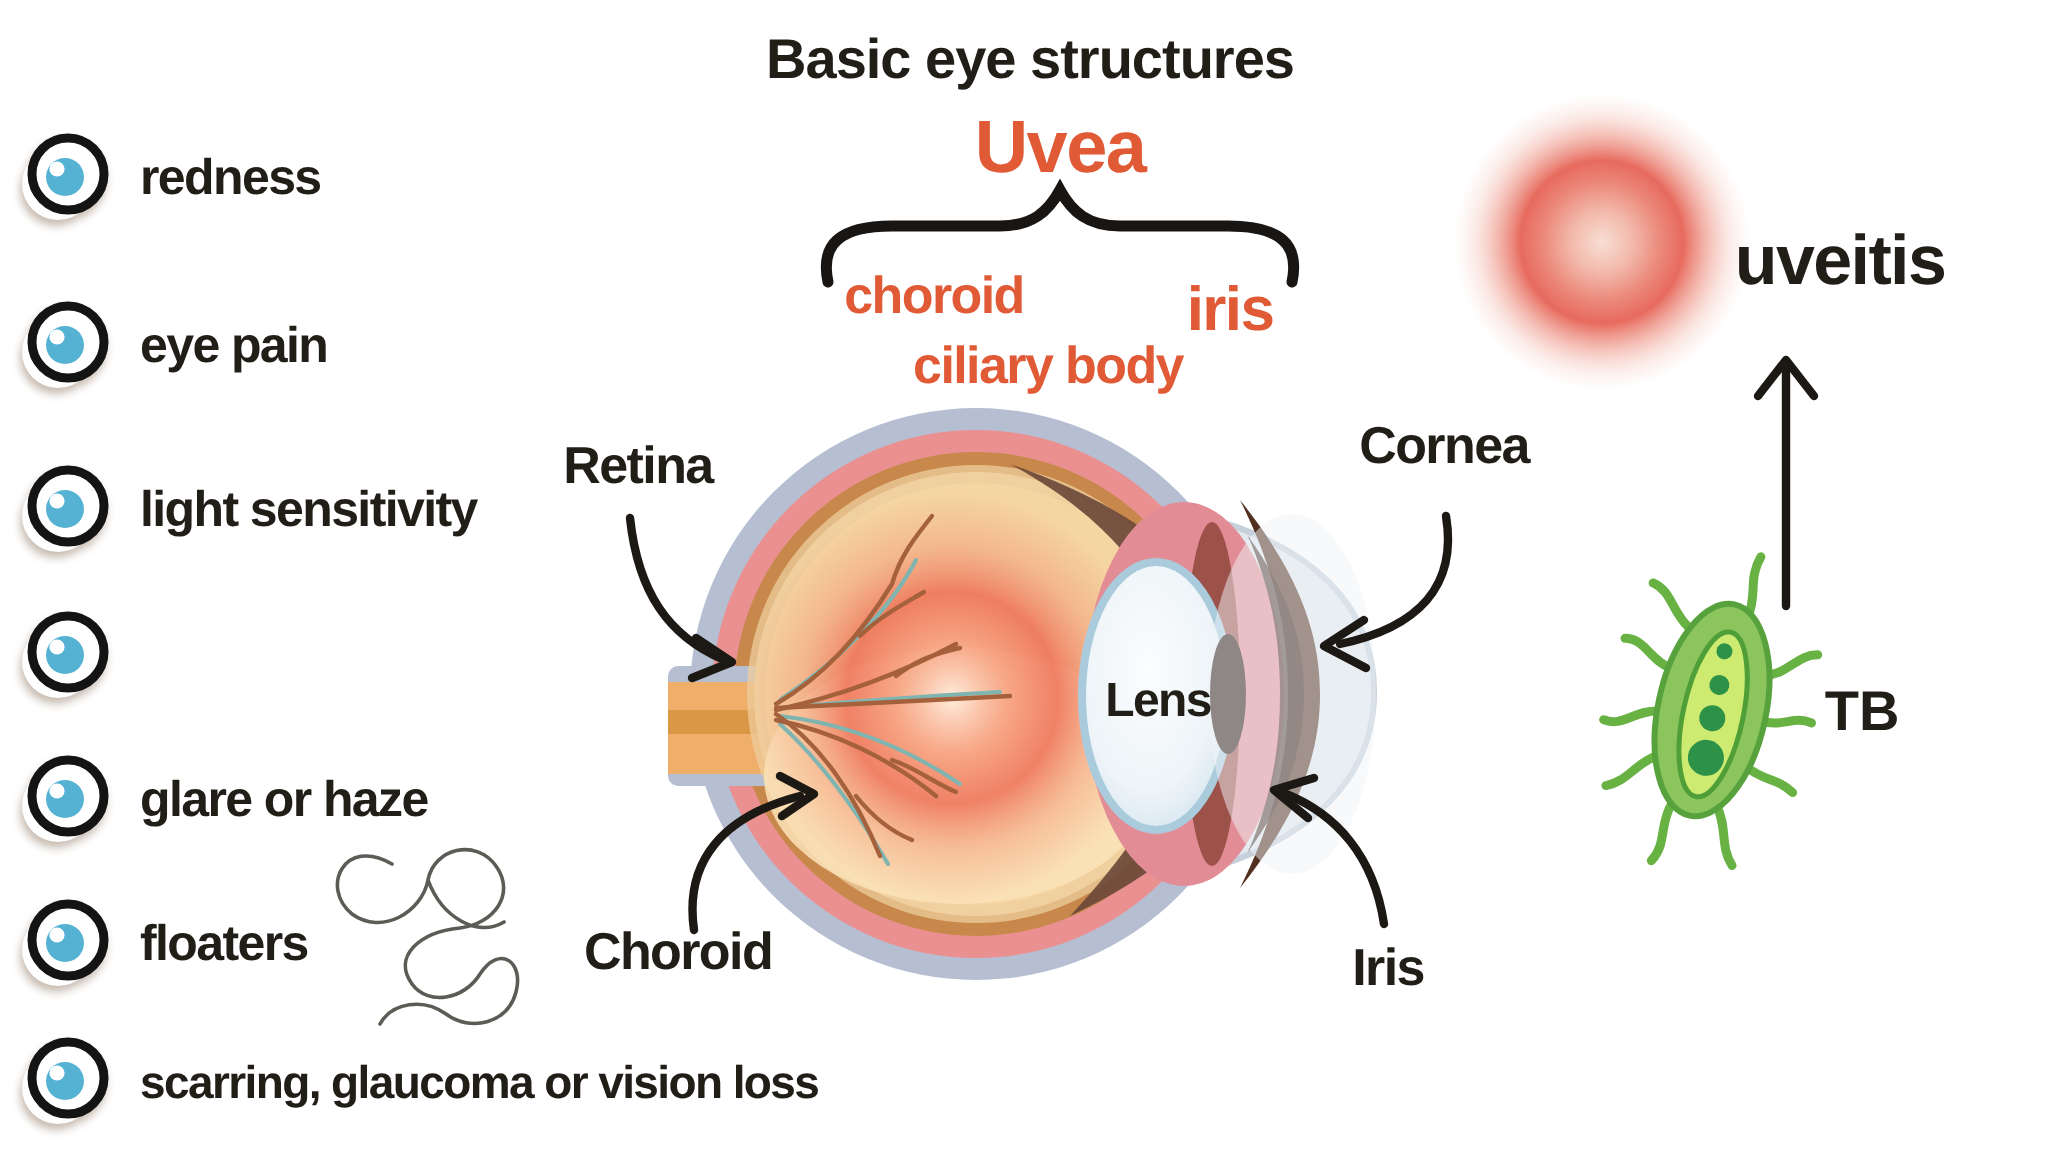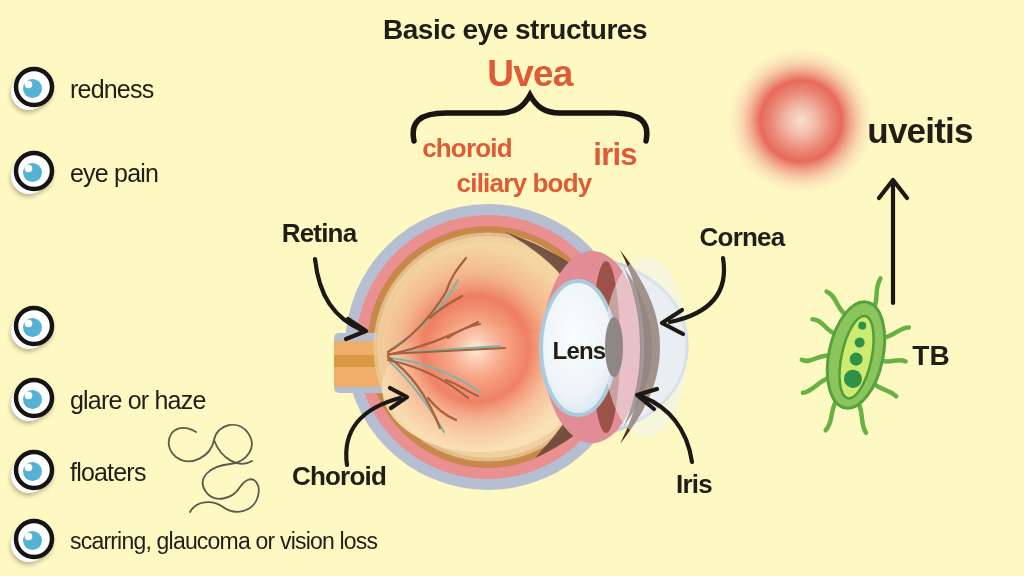--- a/index.html
+++ b/index.html
@@ -3,21 +3,21 @@
 <meta charset="utf-8">
 <style>
   html,body{margin:0;padding:0;}
   body{
     font-family:"Liberation Sans","DejaVu Sans",sans-serif;
     background:#d9d2c6;
   }
   .stage{
     position:relative;
     width:1024px;height:576px;
-    background:#fef9c3;
+    background:#ffffff;
     overflow:hidden;
   }
   .art{position:absolute;left:0;top:0;width:1024px;height:576px;}
   .lbl{
     position:absolute;
     transform:translate(-50%,-50%);
     font-weight:700;
     color:#211d17;
     white-space:nowrap;
     letter-spacing:-0.8px;
@@ -31,21 +31,21 @@
   .anat{font-size:26px;}
   .lens{font-size:24px;}
   .uveitis{font-size:35px;}
   .tb{font-size:28px;letter-spacing:0;}
   .symptom{
     position:absolute;left:8px;
     display:flex;align-items:center;gap:12px;
     z-index:3;
   }
   .symptom .txt{
-    font-size:25px;font-weight:400;color:#211d17;
+    font-size:25px;font-weight:700;color:#211d17;
     letter-spacing:-0.8px;white-space:nowrap;
   }
   .symptom.small .txt{font-size:23px;}
   .eye-ico{
     width:50px;height:50px;flex:0 0 auto;
     filter:drop-shadow(-1px 3px 2px rgba(130,105,80,0.45));
   }
 </style>
 </head>
 <body>
@@ -205,20 +205,29 @@
   </div>
   <div class="symptom" style="top:148px;">
     <svg class="eye-ico" viewBox="0 0 50 50">
       <circle cx="21" cy="28" r="18" fill="#ffffff"></circle>
       <circle cx="26" cy="23" r="18" fill="#ffffff" stroke="#141414" stroke-width="4.5"></circle>
       <circle cx="24.5" cy="24.5" r="9.5" fill="#55b2d3"></circle>
       <circle cx="20.5" cy="20.5" r="3.8" fill="#ffffff"></circle>
     </svg>
     <span class="txt">eye pain</span>
   </div>
+  <div class="symptom" style="top:230px;">
+    <svg class="eye-ico" viewBox="0 0 50 50">
+      <circle cx="21" cy="28" r="18" fill="#ffffff"></circle>
+      <circle cx="26" cy="23" r="18" fill="#ffffff" stroke="#141414" stroke-width="4.5"></circle>
+      <circle cx="24.5" cy="24.5" r="9.5" fill="#55b2d3"></circle>
+      <circle cx="20.5" cy="20.5" r="3.8" fill="#ffffff"></circle>
+    </svg>
+    <span class="txt">light sensitivity</span>
+  </div>
   <div class="symptom" style="top:303px;">
     <svg class="eye-ico" viewBox="0 0 50 50">
       <circle cx="21" cy="28" r="18" fill="#ffffff"></circle>
       <circle cx="26" cy="23" r="18" fill="#ffffff" stroke="#141414" stroke-width="4.5"></circle>
       <circle cx="24.5" cy="24.5" r="9.5" fill="#55b2d3"></circle>
       <circle cx="20.5" cy="20.5" r="3.8" fill="#ffffff"></circle>
     </svg>
   </div>
   <div class="symptom" style="top:375px;">
     <svg class="eye-ico" viewBox="0 0 50 50">
@@ -242,21 +251,21 @@
     <svg class="eye-ico" viewBox="0 0 50 50">
       <circle cx="21" cy="28" r="18" fill="#ffffff"></circle>
       <circle cx="26" cy="23" r="18" fill="#ffffff" stroke="#141414" stroke-width="4.5"></circle>
       <circle cx="24.5" cy="24.5" r="9.5" fill="#55b2d3"></circle>
       <circle cx="20.5" cy="20.5" r="3.8" fill="#ffffff"></circle>
     </svg>
     <span class="txt">scarring, glaucoma or vision loss</span>
   </div>
 
   <div class="lbl anat" style="left:319px;top:233px;">Retina</div>
-  <div class="lbl anat" style="left:722px;top:237px;margin-left:20px;">Cornea</div>
+  <div class="lbl anat" style="left:722px;top:223px;">Cornea</div>
   <div class="lbl anat" style="left:339px;top:476px;">Choroid</div>
   <div class="lbl anat" style="left:694px;top:484px;">Iris</div>
   <div class="lbl lens" style="left:579px;top:351px;">Lens</div>
 
   <div class="lbl uveitis" style="left:920px;top:131px;">uveitis</div>
   <div class="lbl tb" style="left:931px;top:356px;">TB</div>
 
 </div>
 
 </body></html>

